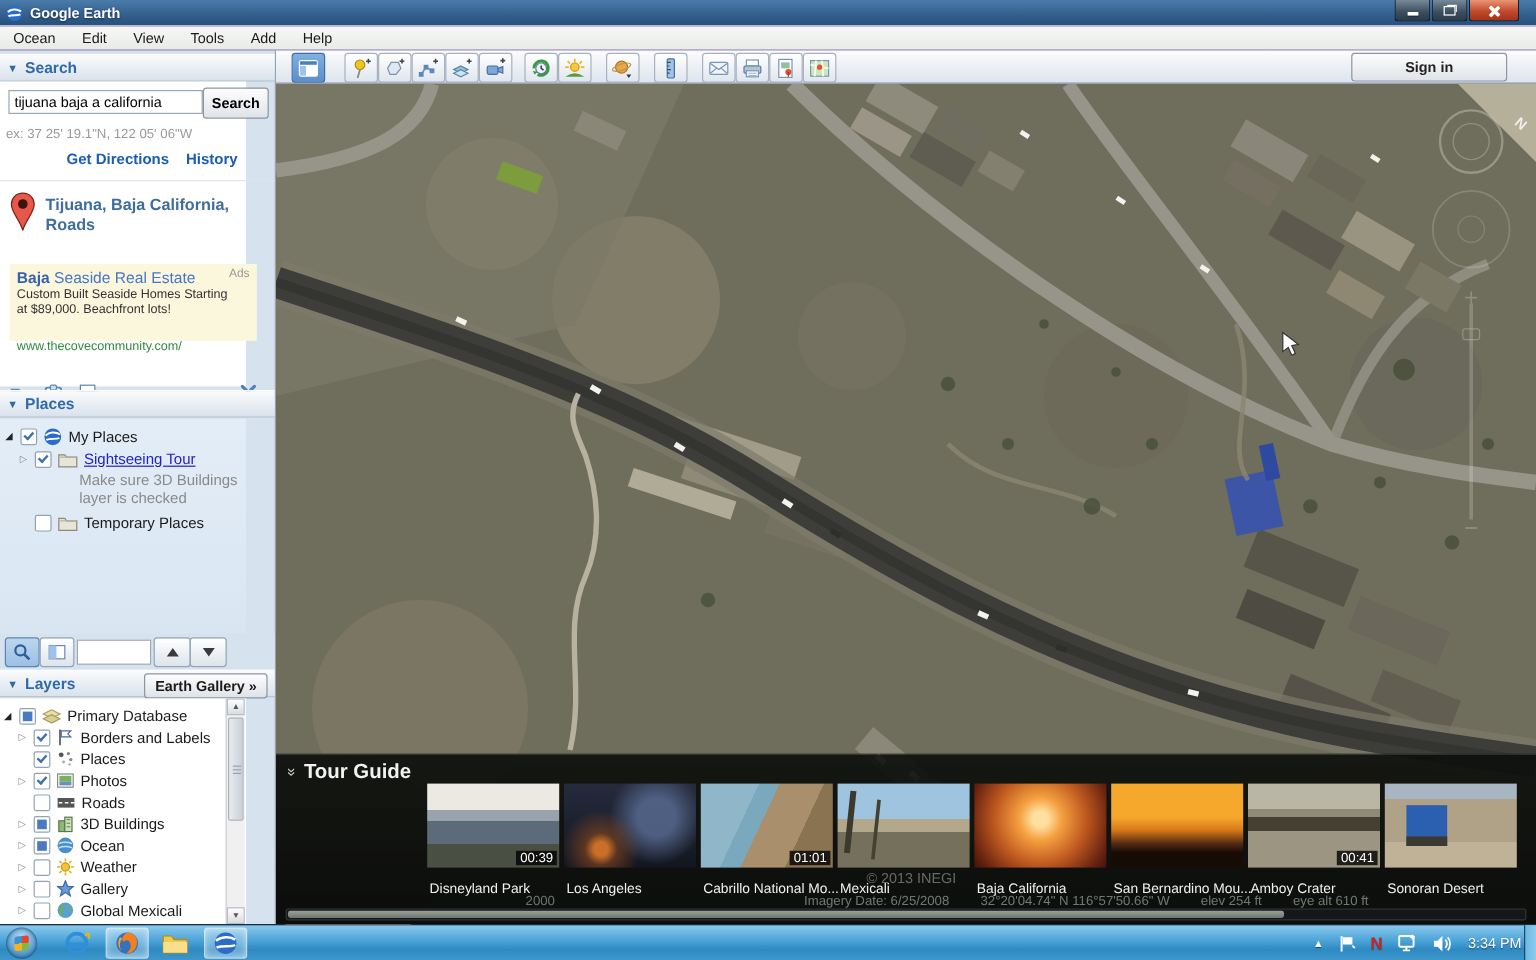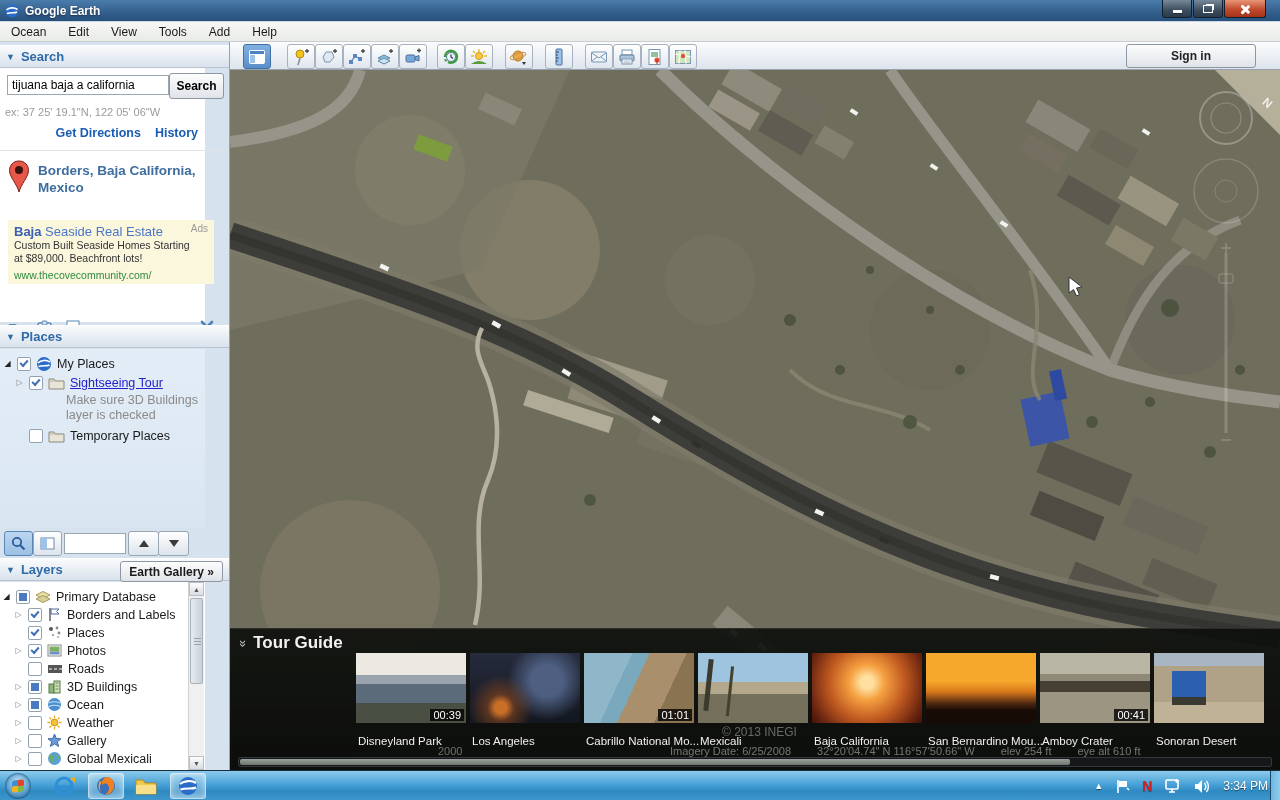--- a/index.html
+++ b/index.html
@@ -53,21 +53,21 @@
   #search-links{position:absolute;right:7px;top:58px;display:flex;gap:14px;}
   #search-links span{font-size:12.5px;font-weight:bold;color:#1a5db4;}
   #search-divider{position:absolute;left:0;top:82px;width:229px;border-top:1px solid #e0e4e8;}
   #result-pin{position:absolute;left:8px;top:92px;}
   #result-title{position:absolute;left:38px;top:95px;width:170px;font-size:13.5px;font-weight:bold;color:#3f6e9e;line-height:1.25;}
   #ad-box{position:absolute;left:8px;top:152px;width:206px;height:64px;background:#fbf7dd;padding:4px 6px;box-sizing:border-box;}
   #ad-title{font-size:13px;color:#4a76c8;}
   #ad-title .strong{font-weight:bold;color:#3a5fb0;}
   #ad-badge{position:absolute;right:6px;top:3px;font-size:10px;color:#999;}
   .ad-line{font-size:10.5px;color:#333;line-height:1.2;}
-  #ad-url{font-size:10.5px;color:#2e8b3e;margin-top:5px;}
+  #ad-url{font-size:10.5px;color:#2e8b3e;margin-top:19px;}
   #result-actions{position:absolute;left:0;top:248px;width:229px;height:30px;}
   .act-ico{position:absolute;top:4px;}
   
   #places-head{top:283px;}
   #places-body{top:307px;height:179px;background:linear-gradient(#e3edf7,#d9e6f2);}
   .trow{position:absolute;display:flex;align-items:center;gap:5px;font-size:12.5px;color:#1a1a1a;height:17px;}
   .exp{width:9px;font-size:8px;color:#8a8a8a;text-align:center;}
   .exp.open{color:#222;font-size:8px;}
   .cb{width:12px;height:12px;background:#fff;border:1px solid #93a3b3;border-radius:2px;position:relative;flex:none;}
   .cb.checked:after{content:"";position:absolute;left:2px;top:2px;width:6px;height:3px;
@@ -293,21 +293,21 @@
       <div id="search-hint">ex: 37 25' 19.1"N, 122 05' 06"W</div>
       <div id="search-links">
         <span>Get Directions</span>
         <span>History</span>
       </div>
       <div id="search-divider"></div>
       <svg id="result-pin" width="22" height="34" viewBox="0 0 22 34">
           <path d="M11 1 C5 1 1.5 5.5 1.5 10.5 C1.5 17 9 24 11 32 C13 24 20.5 17 20.5 10.5 C20.5 5.5 17 1 11 1 Z" fill="#e8584a" stroke="#7a2018"></path>
           <circle cx="11" cy="10" r="4" fill="#3a1410"></circle>
         </svg>
-      <div id="result-title">Borders, Baja California, Mexico</div>
+      <div id="result-title">Tijuana, Baja California, Roads</div>
       <div id="ad-box">
         <div id="ad-title"><span class="strong">Baja</span><span> Seaside Real Estate</span></div>
         <div id="ad-badge">Ads</div>
         <div class="ad-line">Custom Built Seaside Homes Starting</div>
         <div class="ad-line">at $89,000. Beachfront lots!</div>
         <div id="ad-url">www.thecovecommunity.com/</div>
       </div>
       <div id="result-actions">
         <svg class="act-ico" style="left:8px" width="22" height="20" viewBox="0 0 22 20">
             <path d="M1 4 h7 l2 3 h11 v12 h-20 Z" fill="#5b87b5"></path>

